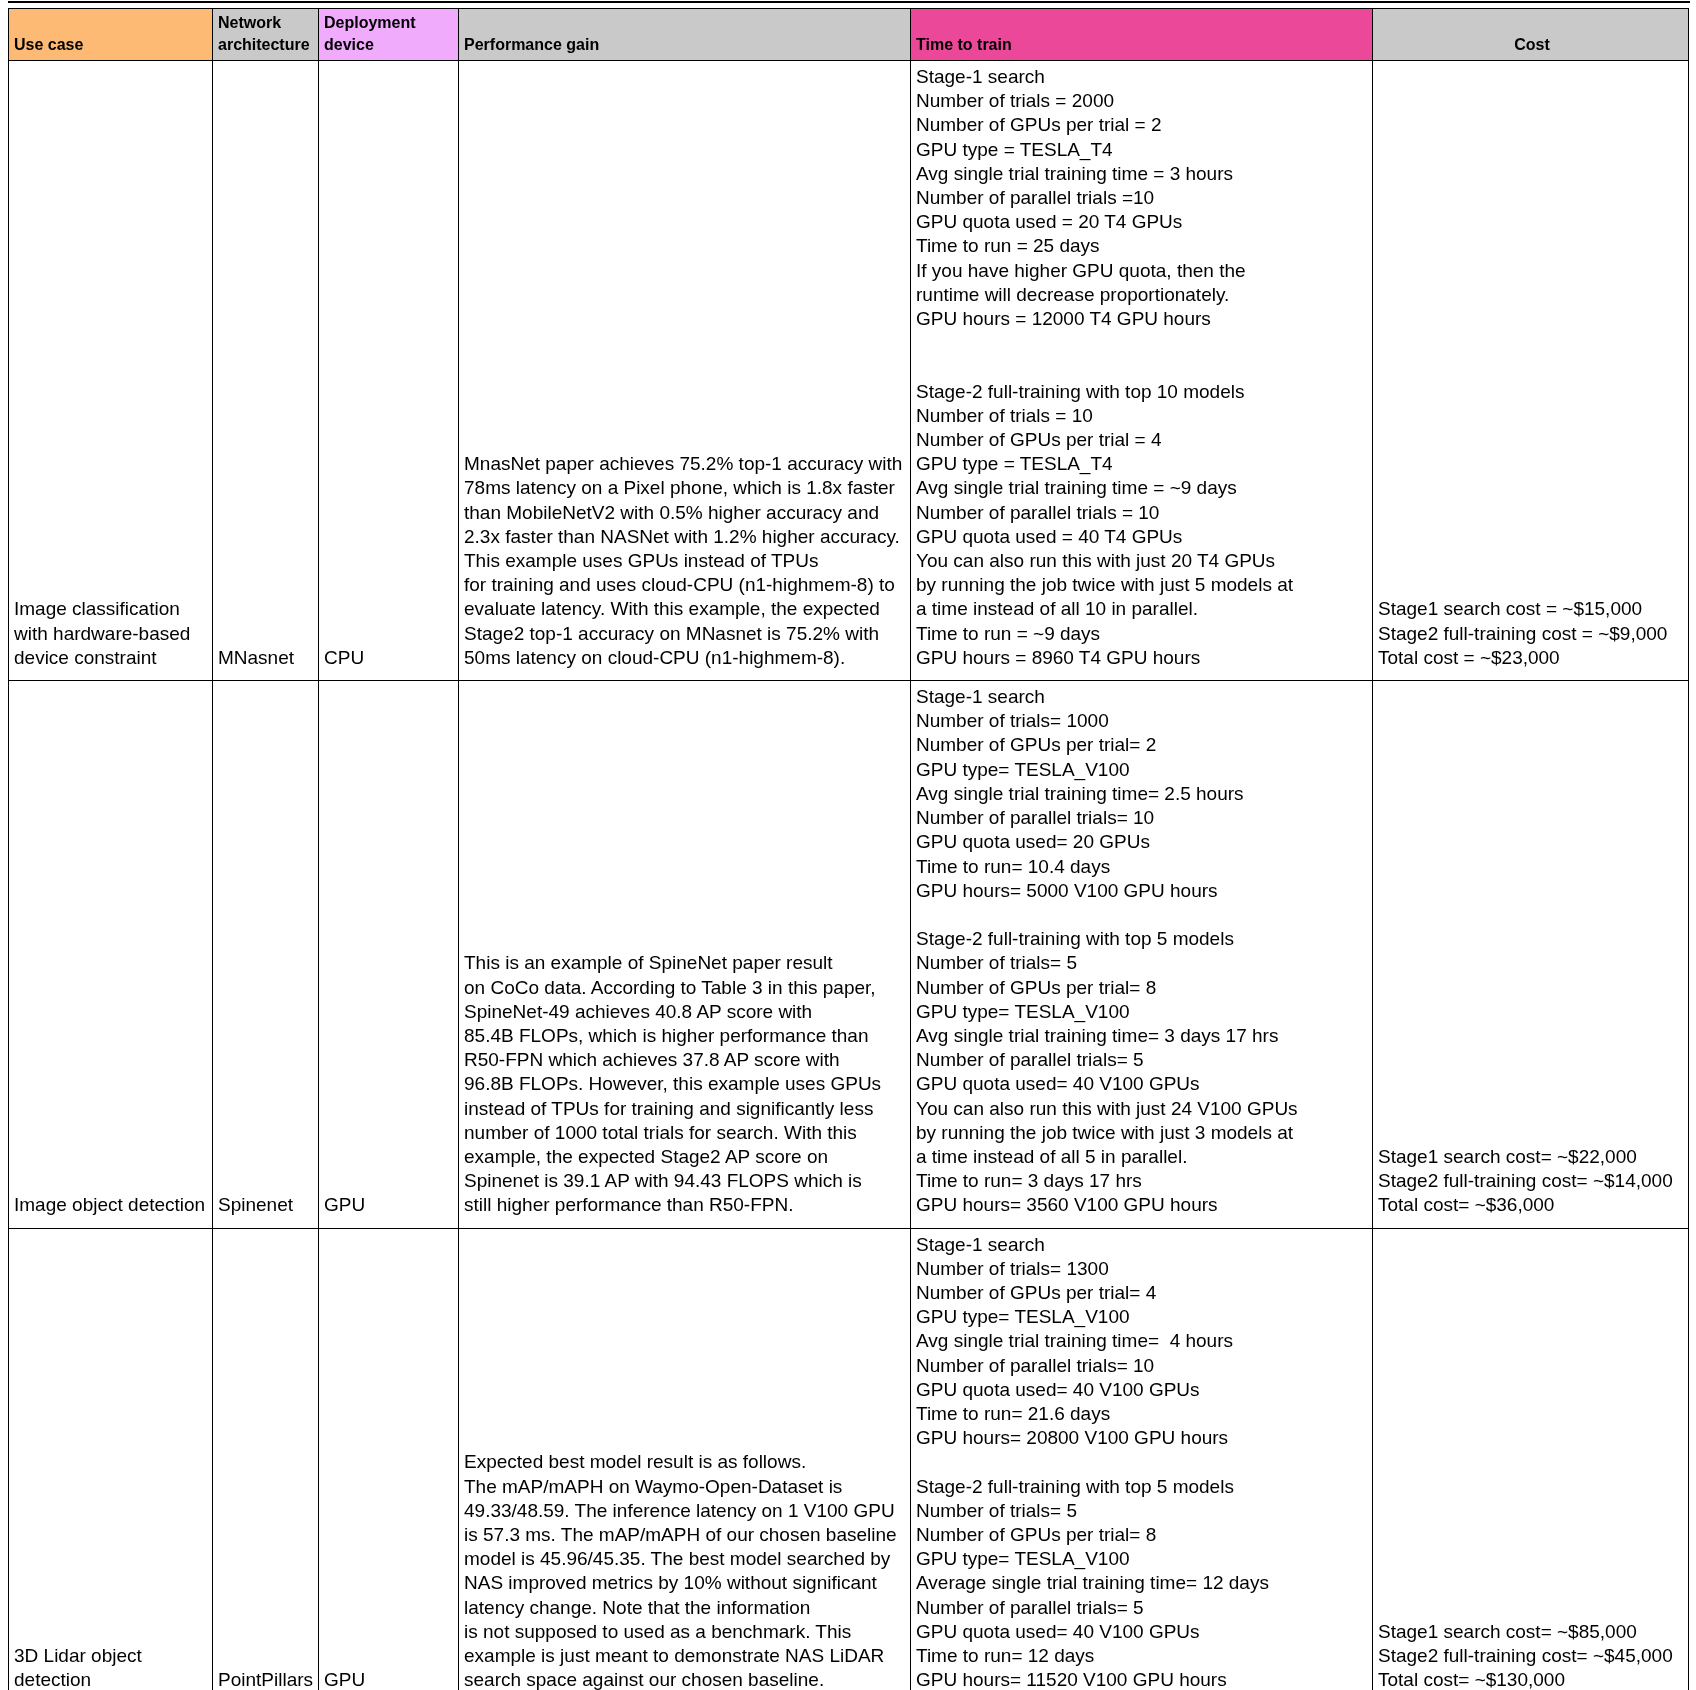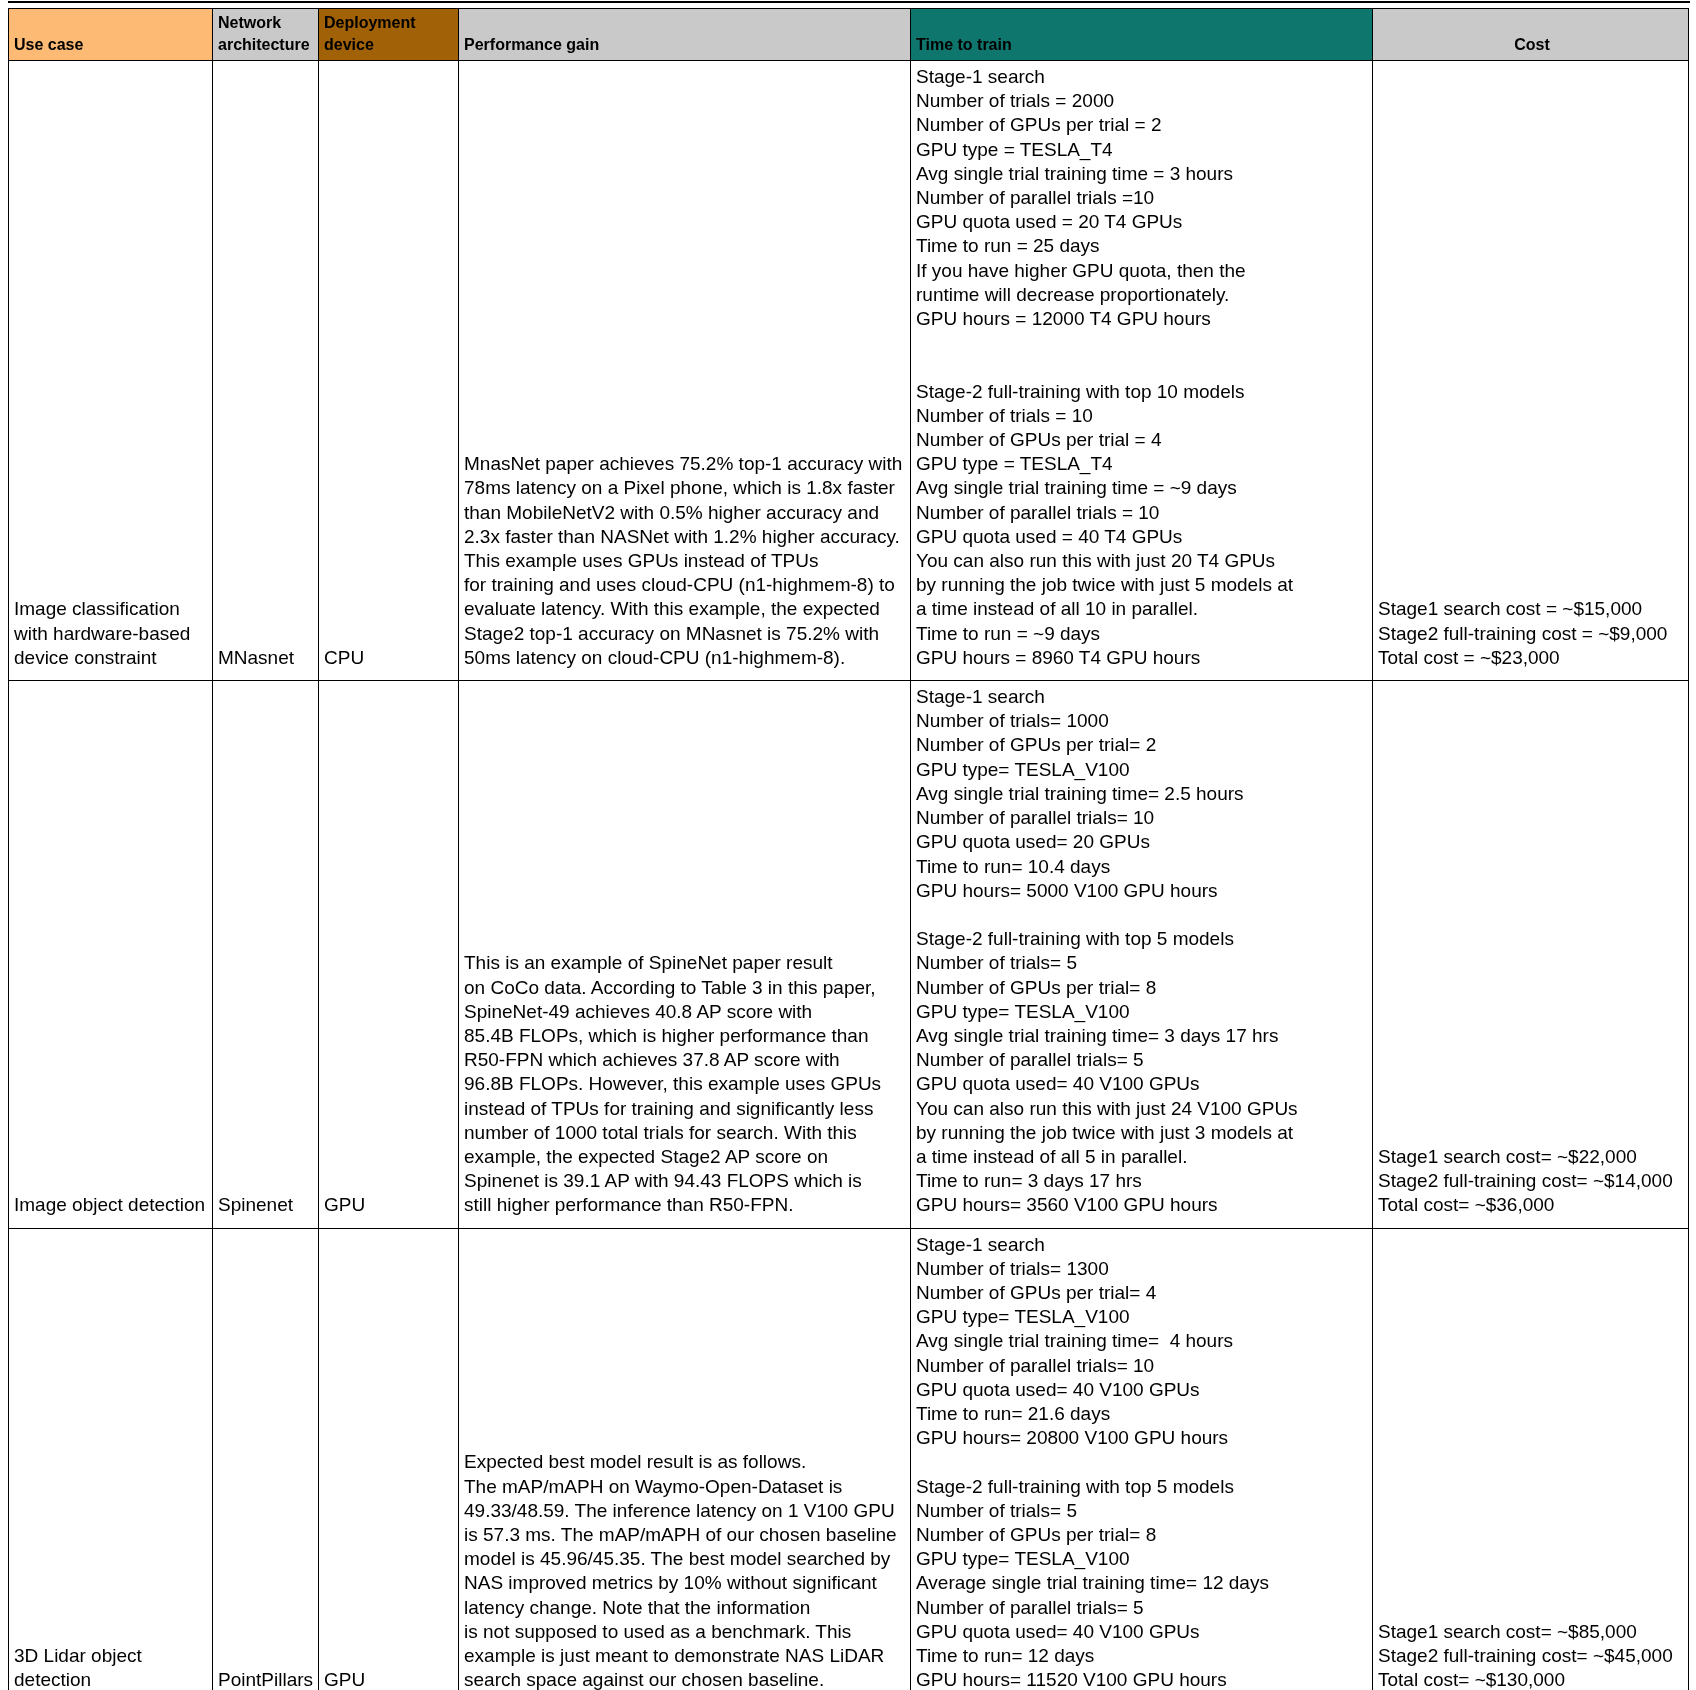--- a/index.html
+++ b/index.html
@@ -70,23 +70,23 @@
       <col style="width:106px">
       <col style="width:140px">
       <col style="width:452px">
       <col style="width:462px">
       <col style="width:316px">
     </colgroup>
     <thead>
       <tr class="hrow">
         <th style="background: #fdba74;">Use case</th>
         <th style="background: rgb(201, 201, 201);">Network architecture</th>
-        <th style="background: #a16207;">Deployment device</th>
+        <th style="background: #f0abfc;">Deployment device</th>
         <th style="background: rgb(201, 201, 201);">Performance gain</th>
-        <th style="background: #0f766e;">Time to train</th>
+        <th style="background: #ec4899;">Time to train</th>
         <th style="background: rgb(201, 201, 201); text-align: center;">Cost</th>
       </tr>
     </thead>
     <tbody>
       <tr class="r0">
         <td>Image classification
 with hardware-based
 device constraint</td>
         <td>MNasnet</td>
         <td>CPU</td>

